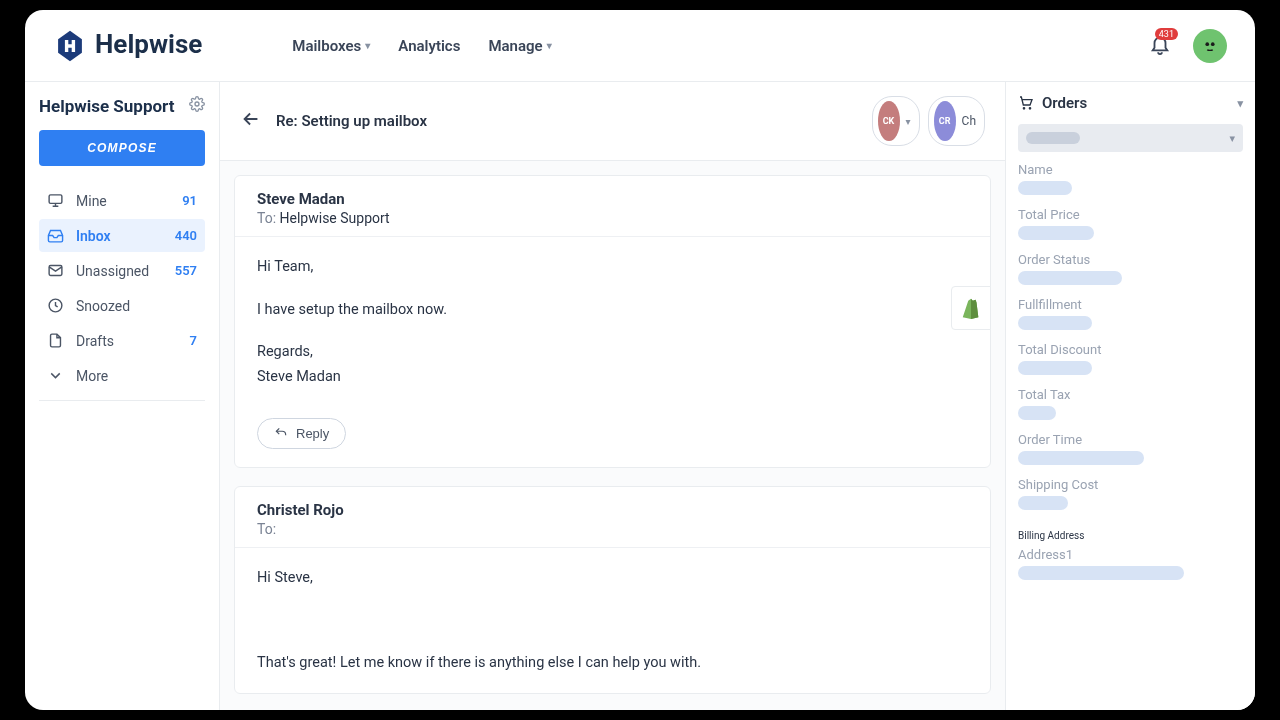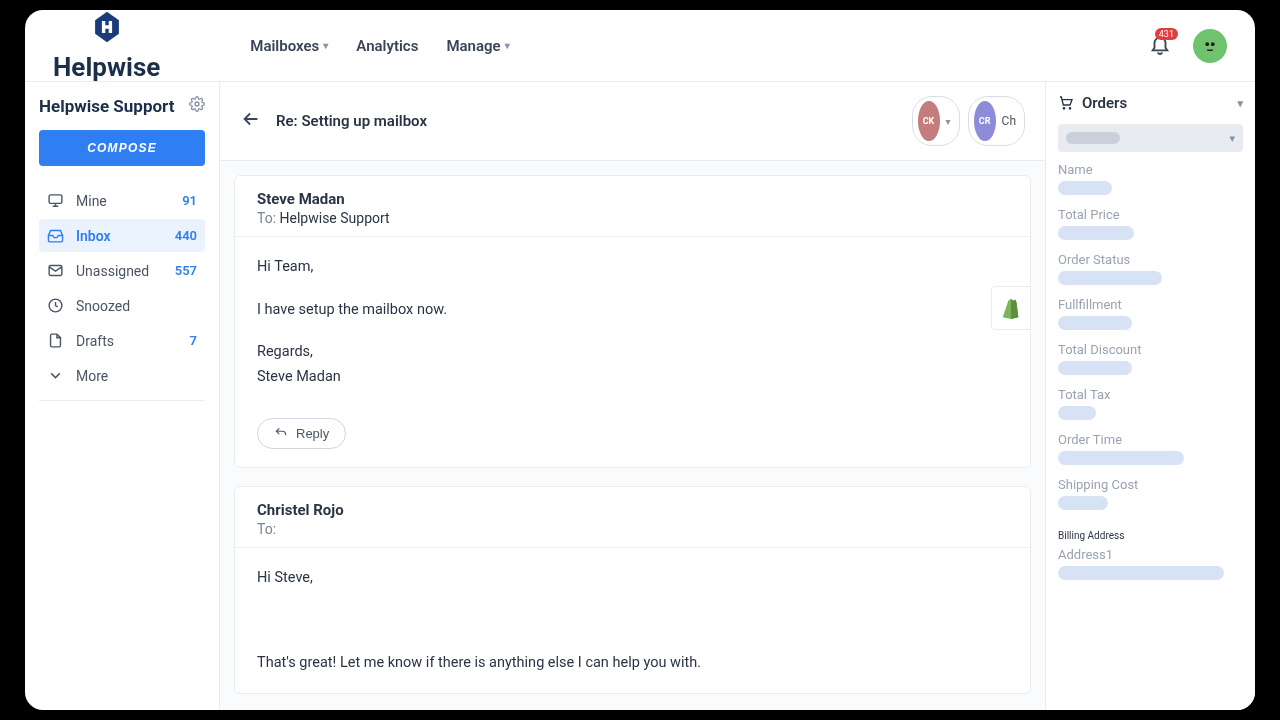--- a/index.html
+++ b/index.html
@@ -23,26 +23,25 @@
 
 .topnav {
   display: flex;
   align-items: center;
   height: 72px;
   padding: 0 28px;
   border-bottom: 1px solid #e9ecef;
 }
 .logo {
   display: flex;
-  align-items: center;
+  align-items: flex-start;
   gap: 8px;
   font-size: 26px;
   font-weight: 700;
   color: #1c2f4a;
-  flex-direction: column;
 }
 .logo svg { width: 34px; height: 34px; }
 .nav-links {
   display: flex;
   gap: 28px;
   margin-left: 90px;
   font-size: 15px;
   font-weight: 600;
   color: #3a4558;
 }
@@ -187,21 +186,21 @@
   border-radius: 4px;
   padding: 12px 14px;
   font-size: 14px;
   color: #8b8b78;
   margin: 0 14px 14px 0;
   cursor: text;
   min-height: 48px;
 }
 
 .right-panel {
-  width: 210px;
+  width: 250px;
   border-left: 1px solid #e9ecef;
   background: #fff;
   display: flex;
   flex-direction: column;
   padding: 12px 12px 0 12px;
   overflow-y: auto;
 }
 .orders-header {
   display: flex; align-items: center; gap: 8px;
   font-size: 15px; font-weight: 600; color: #2a3445;

